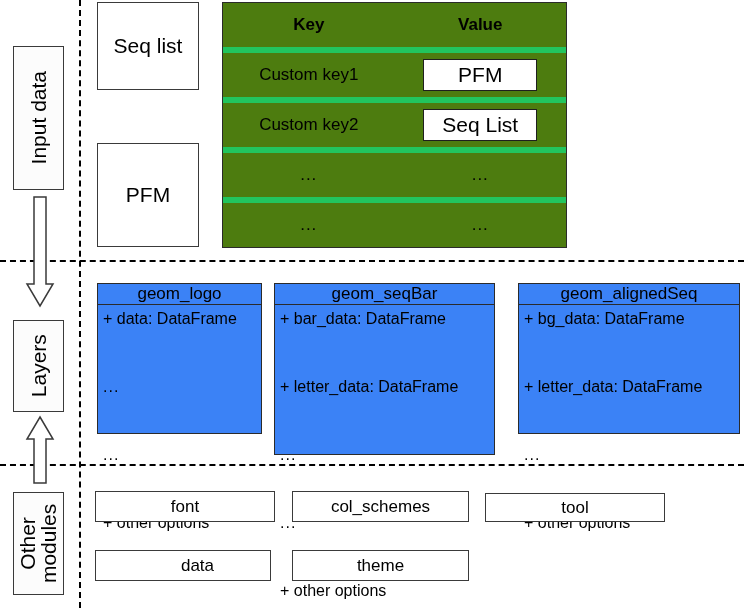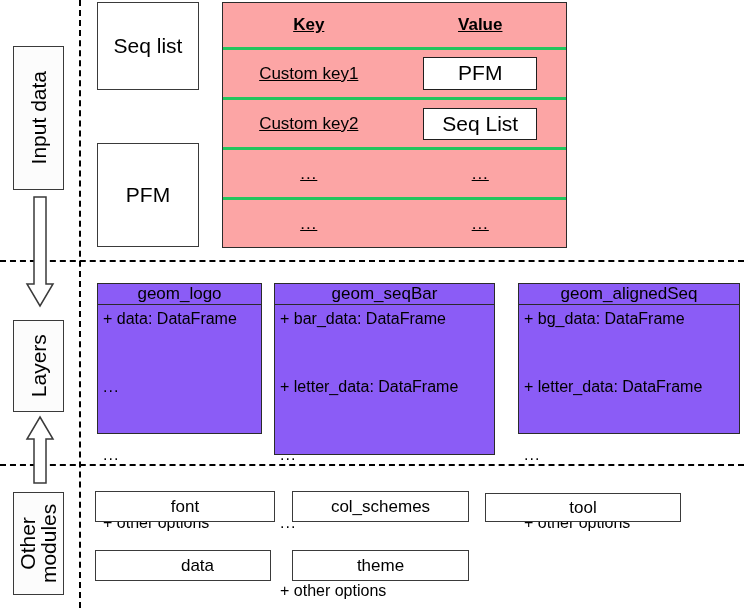--- a/index.html
+++ b/index.html
@@ -60,61 +60,60 @@
     text-align: center;
   }
   .stage .vtext.two-line { white-space: normal; width: 96px; }
 
   
   .datumbox { font-size: 21px; }
 
   
   .kvtable {
     border: 1.5px solid #2b2b2b;
-    background: #fca5a5;
-    text-decoration: underline;
+    background: #4d7c0f;
   }
   .kvtable table {
     border-collapse: collapse;
     width: 100%;
     height: 100%;
     table-layout: fixed;
   }
   .kvtable th, .kvtable td {
     text-align: center;
     font-weight: normal;
     font-size: 17px;
     padding: 0;
   }
   .kvtable thead th {
     font-weight: bold;
     font-size: 17px;
     height: 44px;
     vertical-align: middle;
   }
-  .kvtable tbody tr { border-top: 3px solid #22c55e; }
+  .kvtable tbody tr { border-top: 6px solid #22c55e; }
   .kvtable tbody td { height: 41px; vertical-align: middle; }
   .dots { letter-spacing: 1px; font-size: 17px; }
 
   .chip {
     display: inline-flex;
     align-items: center;
     justify-content: center;
     border: 1.5px solid #1f1f1f;
     background: #ffffff;
     font-size: 21px;
     padding: 3px 14px;
     min-width: 84px;
     line-height: 1.15;
   }
 
   
   .uml {
     border: 1.5px solid #2b2b2b;
-    background: #8b5cf6;
+    background: #3b82f6;
     display: flex;
     flex-direction: column;
   }
   .uml .uml-title {
     height: 38px;
     display: flex;
     align-items: center;
     justify-content: center;
     font-size: 17px;
     border-bottom: 1.5px solid #2b2b2b;
@@ -246,21 +245,21 @@
       <div class="uml-row">+ other options</div>
     </div>
   </div>
 
   <div class="abs box modbox" style="left:95px; top:491px; width:180px; height:31px;">
     <span>font</span>
   </div>
   <div class="abs box modbox" style="left:292px; top:491px; width:177px; height:31px;text-align:center;">
     <span>col_schemes</span>
   </div>
-  <div class="abs box modbox" style="left:485px; top:493px; width:196px; height:29px;">
+  <div class="abs box modbox" style="left:485px; top:493px; width:180px; height:29px;">
     <span>tool</span>
   </div>
 
   <div class="abs box modbox" style="left:95px; top:550px; width:176px; height:31px;padding-left:29px;">
     <span>data</span>
   </div>
   <div class="abs box modbox" style="left:292px; top:550px; width:177px; height:31px;">
     <span>theme</span>
   </div>
 

